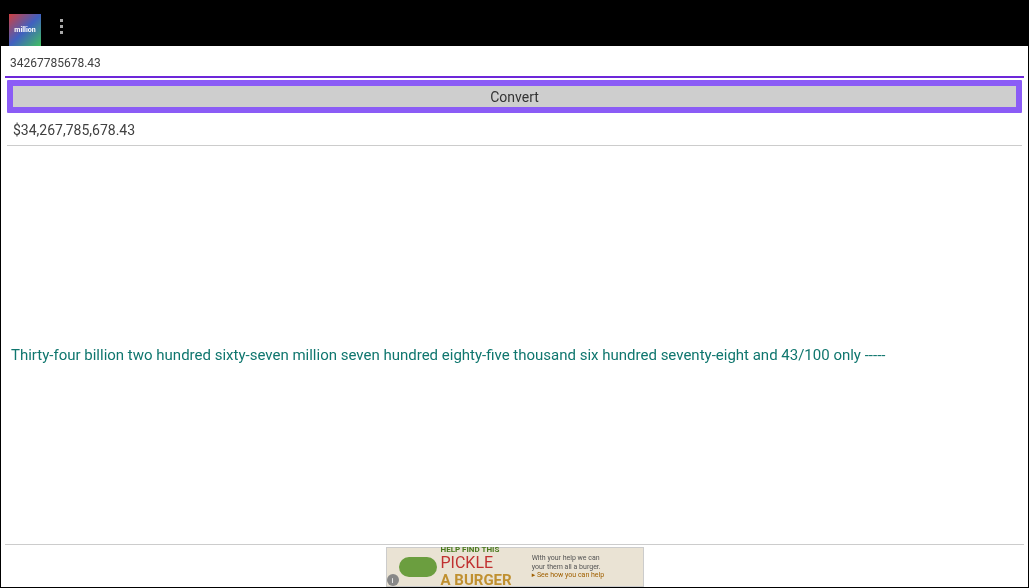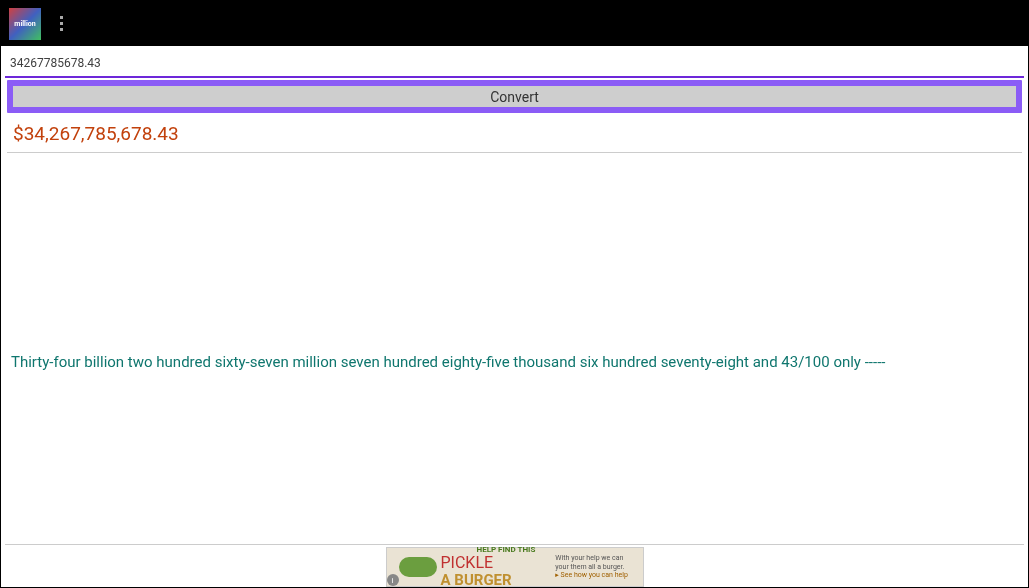--- a/index.html
+++ b/index.html
@@ -13,21 +13,21 @@
       width: 1029px;
       height: 588px;
       overflow: hidden;
       position: relative;
       border: 1px solid #000;
     }
     .titlebar {
       background: #000000;
       height: 45px;
       display: flex;
-      align-items: center;
+      align-items: flex-end;
       padding: 0 8px;
       color: #ffffff;
     }
     .app-icon {
       width: 32px;
       height: 32px;
       margin-right: 8px;
       background: linear-gradient(135deg, #d04040 0%, #4060c0 50%, #40c060 100%);
       display: flex;
       align-items: center;
@@ -80,23 +80,23 @@
       border-radius: 1px;
       font-size: 14px;
       color: #333;
       cursor: pointer;
       font-family: inherit;
     }
     .formatted-output {
       width: calc(100% - 4px);
       margin: 2px 2px 0 2px;
       padding: 7px 6px;
-      font-size: 19px;
+      font-size: 14px;
       border-bottom: 1px solid #cccccc;
-      color: #c2410c;
+      color: #404040;
     }
     .spell-output-wrap {
       padding: 0 6px;
     }
     .spell-output {
       margin-top: 200px;
       font-size: 15px;
       color: #0f766e;
       padding-bottom: 8px;
     }
@@ -142,21 +142,21 @@
       background: #6b9e3f;
       border-radius: 10px;
       margin-left: 8px;
       margin-right: 4px;
     }
     .ad-textblock {
       display: flex;
       flex-direction: column;
       line-height: 1.1;
     }
-    .ad-line1 { color: #4a7a1f; font-weight: bold; font-size: 8px; margin-left: 36px;}
+    .ad-line1 { color: #4a7a1f; font-weight: bold; font-size: 8px;}
     .ad-line2 { color: #c03030; font-weight: normal; font-size: 16px;}
     .ad-line3 { color: #c09030; font-weight: bold; font-size: 15px;}
     .ad-right {
       margin-left: 20px;
       font-size: 7px;
       color: #555;
       line-height: 1.2;
     }
     .ad-right-cta { color: #a06000; }
   </style>

